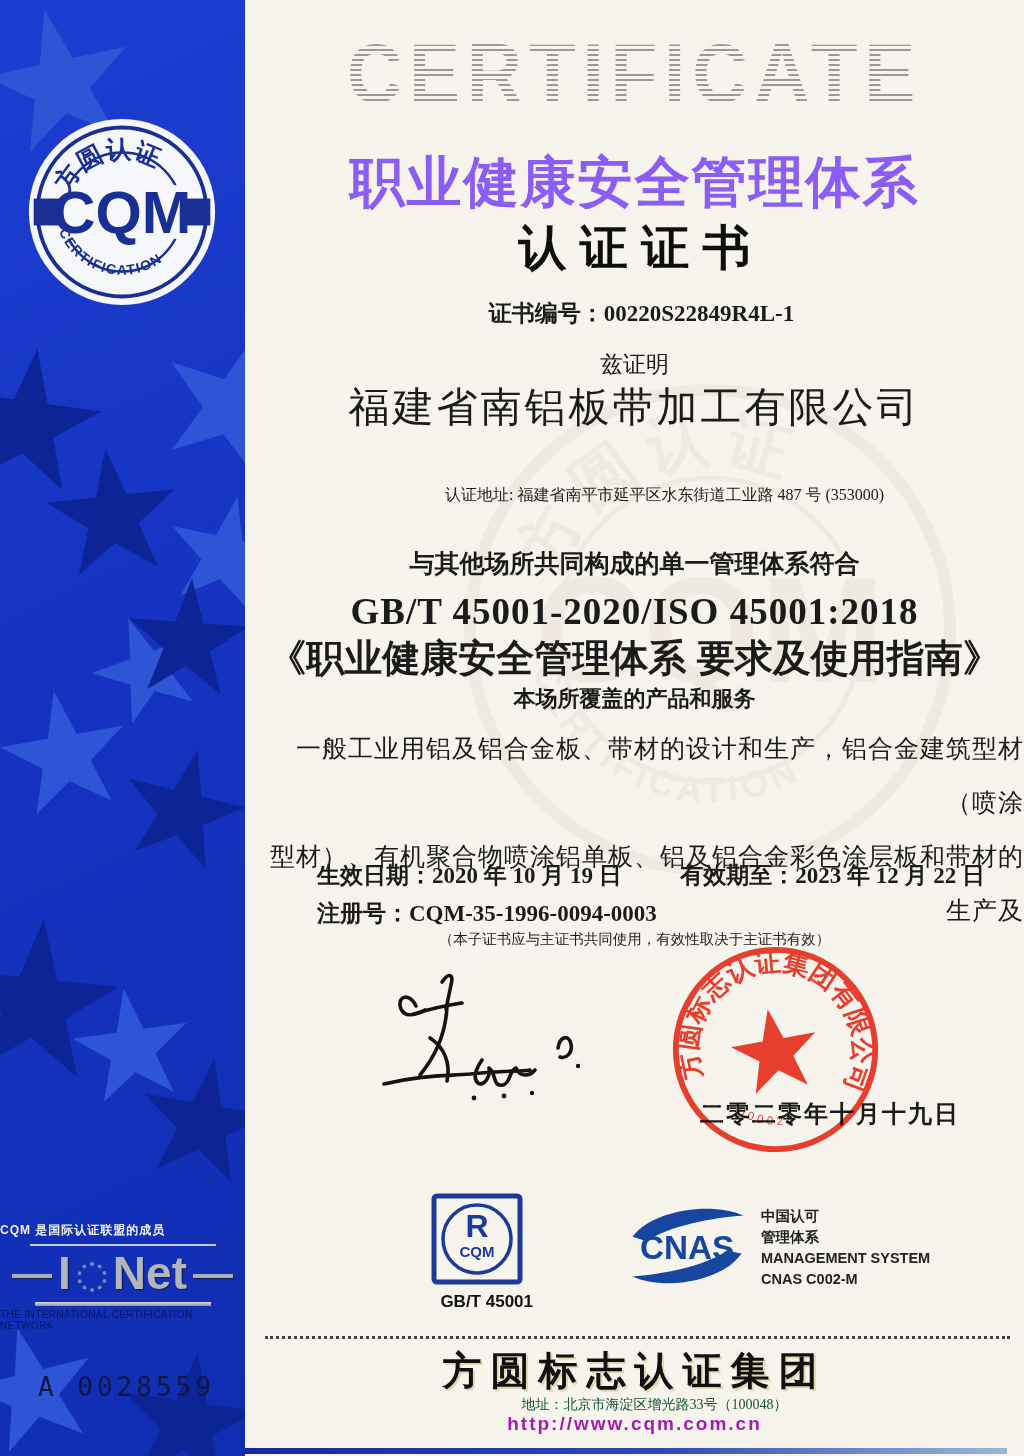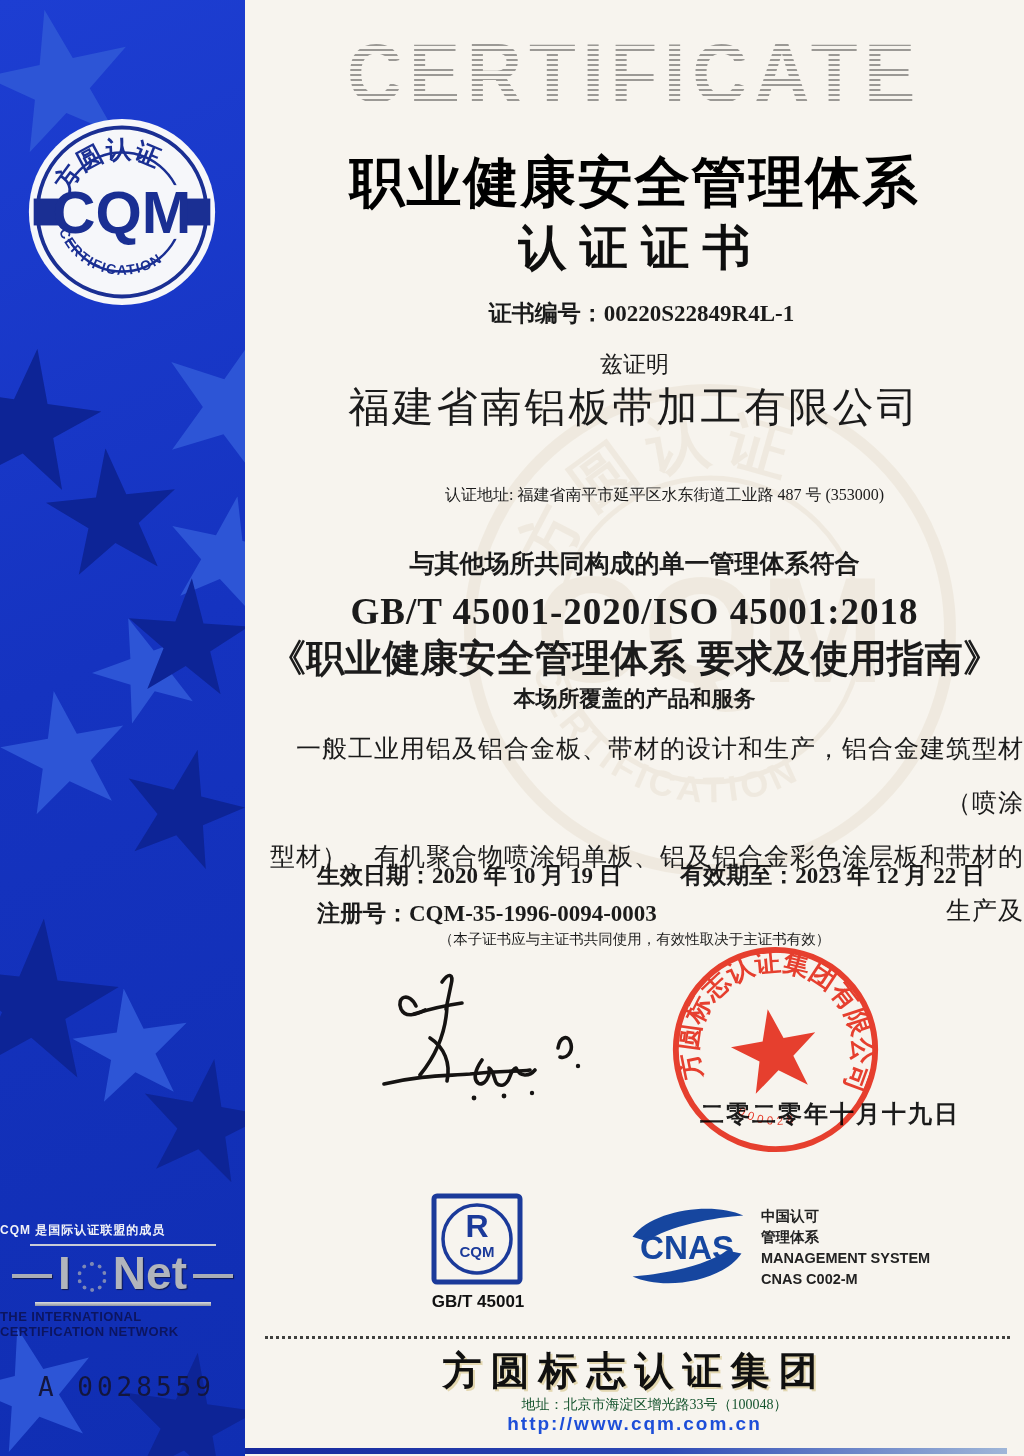--- a/index.html
+++ b/index.html
@@ -20,39 +20,39 @@
                 color:#f2f3f7;letter-spacing:1px;}
   .iqnet-memberline{width:186px;height:2px;background:#c9ccd6;margin:5px auto 4px auto;}
   .iqnet-row{display:flex;align-items:center;justify-content:center;gap:6px;
              font-family:"Liberation Sans",sans-serif;font-weight:bold;font-size:46px;
              color:#b2b5bc;text-shadow:1px 1px 1px #10194f;line-height:1;}
   .iqnet-gear{width:30px;height:30px;border:4px dotted #7d88b5;border-radius:50%;
               box-sizing:border-box;margin-top:8px;}
   .iqnet-dash{font-size:40px;color:#a9adb6;}
   .iqnet-bar{width:176px;height:4px;margin:6px auto 3px auto;
              background:linear-gradient(#dcdee3,#8f93a0);}
-  .iqnet-tagline{font-family:"Liberation Sans",sans-serif;font-size:13px;font-weight:bold;
+  .iqnet-tagline{font-family:"Liberation Sans",sans-serif;font-size:10px;font-weight:normal;
                  color:#0c1560;letter-spacing:.4px;}
   .side-serial{position:absolute;left:38px;top:1372px;font-family:"DejaVu Sans Mono",monospace;
                font-size:26px;letter-spacing:4px;color:#13163e;}
 
   
   .main{position:absolute;left:245px;top:0;width:779px;height:1456px;}
   .cline{position:absolute;left:0;width:100%;text-align:center;}
 
   .wm{position:absolute;left:175px;top:330px;opacity:.11;z-index:0;}
   .content{position:relative;z-index:2;width:100%;height:100%;}
 
   .cert-word{top:24px;font-family:"Liberation Sans",sans-serif;font-weight:bold;
              font-size:78px;letter-spacing:7px;color:#9b9995;transform:scale(.98,1.08);
              transform-origin:center top;}
   .cert-stripes{position:absolute;left:0;top:24px;width:100%;height:106px;z-index:3;
                 background:repeating-linear-gradient(to bottom,rgba(247,244,238,0) 0 2.5px,#f7f4ee 2.5px 5px);}
   .title{top:146px;font-family:"Liberation Sans",sans-serif;font-weight:900;
-         font-size:55px;letter-spacing:2px;color:#000000;}
+         font-size:55px;letter-spacing:2px;color:#8b5cf6;}
   .subtitle{top:216px;font-family:"Liberation Sans",sans-serif;font-weight:900;
             font-size:48px;color:#0e0e0e;}
   .certno{top:298px;font-size:23px;font-weight:bold;padding-left:7px;}
   .certify{top:349px;font-size:23px;}
   .company{top:380px;font-size:41px;letter-spacing:3px;}
   .address{top:485px;font-size:16px;margin-left:30px;}
   .conform{top:547px;font-family:"Liberation Sans",sans-serif;font-weight:bold;font-size:25px;}
   .stdcode{top:590px;font-size:37px;font-weight:bold;letter-spacing:1px;}
   .stdname{top:633px;font-family:"Liberation Sans",sans-serif;font-weight:bold;font-size:38px;}
   .scopehead{top:684px;font-family:"Liberation Sans",sans-serif;font-weight:600;font-size:22px;}
@@ -60,32 +60,32 @@
   .daterow{position:absolute;left:72px;top:860px;width:668px;display:flex;
            justify-content:space-between;font-size:23px;font-weight:600;}
   .regrow{position:absolute;left:72px;top:898px;font-size:23px;font-weight:600;}
   .note{top:930px;font-size:14.5px;}
   .sig{position:absolute;left:105px;top:962px;z-index:4;}
   .issue-date{position:absolute;left:455px;top:1098px;font-size:24px;font-weight:600;
               letter-spacing:2px;z-index:4;}
   .seal{position:absolute;left:423px;top:942px;z-index:5;mix-blend-mode:multiply;opacity:.93;}
 
   .mark-cqm{position:absolute;left:186px;top:1193px;}
-  .mark-cqm-cap{position:absolute;left:178px;top:1292px;width:110px;text-align:center;
+  .mark-cqm-cap{position:absolute;left:178px;top:1292px;width:110px;text-align:right;
                 font-family:"Liberation Sans",sans-serif;font-weight:bold;font-size:17px;color:#111;}
   .mark-cnas{position:absolute;left:382px;top:1200px;}
   .cnas-text{position:absolute;left:516px;top:1206px;font-family:"Liberation Sans",sans-serif;
              font-size:14.5px;font-weight:bold;color:#222;line-height:21px;}
 
   .dotline{position:absolute;left:20px;top:1336px;width:745px;border-top:3px dotted #40403e;}
   .org{top:1344px;font-size:39px;font-weight:900;letter-spacing:9px;color:#101010;
        text-shadow:2px 2px 0 rgba(190,160,60,.35);}
   .f-addr{top:1396px;font-size:14px;color:#14532d;padding-left:20px;}
   .f-web{top:1413px;font-family:"Liberation Sans",sans-serif;font-weight:bold;font-size:19px;
-         letter-spacing:2px;color:#1d4ed8;}
+         letter-spacing:2px;color:#a21caf;}
   .bluebar{position:absolute;left:0px;top:1448px;width:762px;height:6px;
            background:linear-gradient(to right,#16289d 0%,#2d49b5 55%,#9fb6d8 100%);}
 </style>
 </head>
 <body>
 
 <div class="page">
 
   <div class="sidebar">
     <div class="star light" style="left:-15px;top:8px;width:150px;height:150px;transform:rotate(-12deg);"></div>

